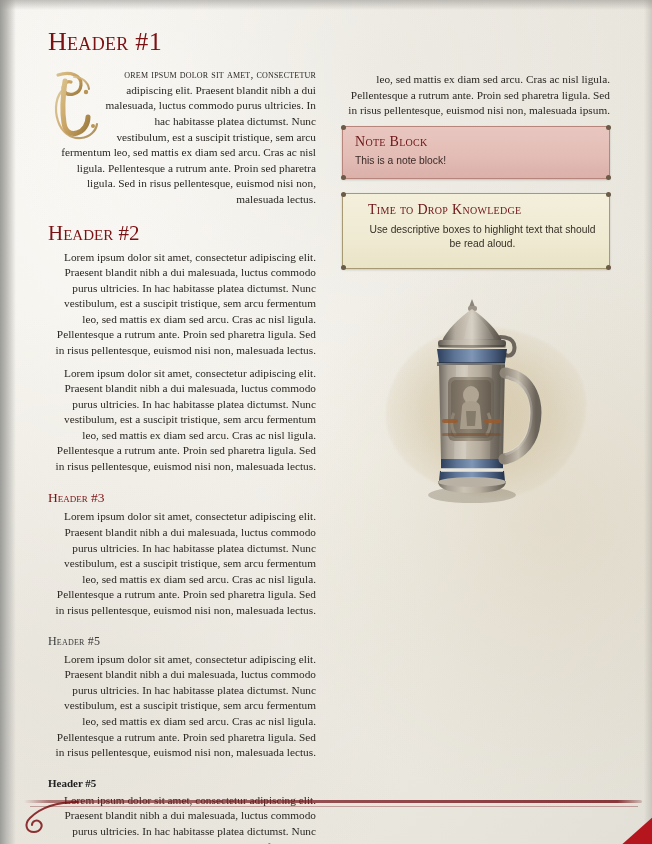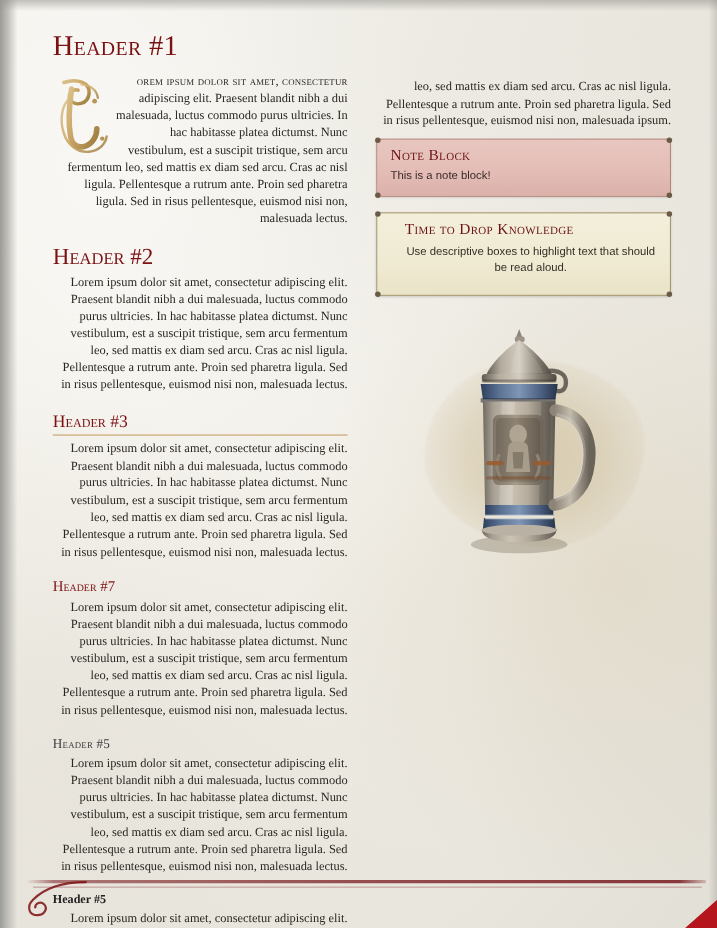--- a/index.html
+++ b/index.html
@@ -318,24 +318,23 @@
             <circle cx="38" cy="23" r="2.2" fill="#b99553"></circle>
             <circle cx="45" cy="57" r="2" fill="#b99553"></circle>
           </svg>
         </span>
         <p class="body"><span class="smallcaps-lead">orem ipsum dolor sit amet, consectetur</span> <span>adipiscing elit. Praesent blandit nibh a dui malesuada, luctus commodo purus ultricies. In hac habitasse platea dictumst. Nunc vestibulum, est a suscipit tristique, sem arcu fermentum leo, sed mattis ex diam sed arcu. Cras ac nisl ligula. Pellentesque a rutrum ante. Proin sed pharetra ligula. Sed in risus pellentesque, euismod nisi non, malesuada lectus.</span></p>
       </div>
 
       <h2 class="h2">Header #2</h2>
       <p class="body">Lorem ipsum dolor sit amet, consectetur adipiscing elit. Praesent blandit nibh a dui malesuada, luctus commodo purus ultricies. In hac habitasse platea dictumst. Nunc vestibulum, est a suscipit tristique, sem arcu fermentum leo, sed mattis ex diam sed arcu. Cras ac nisl ligula. Pellentesque a rutrum ante. Proin sed pharetra ligula. Sed in risus pellentesque, euismod nisi non, malesuada lectus.</p>
 
-      <h3 class="h3">Header #3</h3>
       <p class="body">Lorem ipsum dolor sit amet, consectetur adipiscing elit. Praesent blandit nibh a dui malesuada, luctus commodo purus ultricies. In hac habitasse platea dictumst. Nunc vestibulum, est a suscipit tristique, sem arcu fermentum leo, sed mattis ex diam sed arcu. Cras ac nisl ligula. Pellentesque a rutrum ante. Proin sed pharetra ligula. Sed in risus pellentesque, euismod nisi non, malesuada lectus.</p>
 
-      <h4 class="h4">Header #7</h4>
+      <h4 class="h4">Header #3</h4>
       <p class="body">Lorem ipsum dolor sit amet, consectetur adipiscing elit. Praesent blandit nibh a dui malesuada, luctus commodo purus ultricies. In hac habitasse platea dictumst. Nunc vestibulum, est a suscipit tristique, sem arcu fermentum leo, sed mattis ex diam sed arcu. Cras ac nisl ligula. Pellentesque a rutrum ante. Proin sed pharetra ligula. Sed in risus pellentesque, euismod nisi non, malesuada lectus.</p>
 
       <h5 class="h5">Header #5</h5>
       <p class="body">Lorem ipsum dolor sit amet, consectetur adipiscing elit. Praesent blandit nibh a dui malesuada, luctus commodo purus ultricies. In hac habitasse platea dictumst. Nunc vestibulum, est a suscipit tristique, sem arcu fermentum leo, sed mattis ex diam sed arcu. Cras ac nisl ligula. Pellentesque a rutrum ante. Proin sed pharetra ligula. Sed in risus pellentesque, euismod nisi non, malesuada lectus.</p>
 
       <h6 class="h6">Header #5</h6>
       <p class="body">Lorem ipsum dolor sit amet, consectetur adipiscing elit. Praesent blandit nibh a dui malesuada, luctus commodo purus ultricies. In hac habitasse platea dictumst. Nunc vestibulum, est a suscipit tristique, sem arcu fermentum</p>
     </div>
 
     <div class="col" id="col-right">

